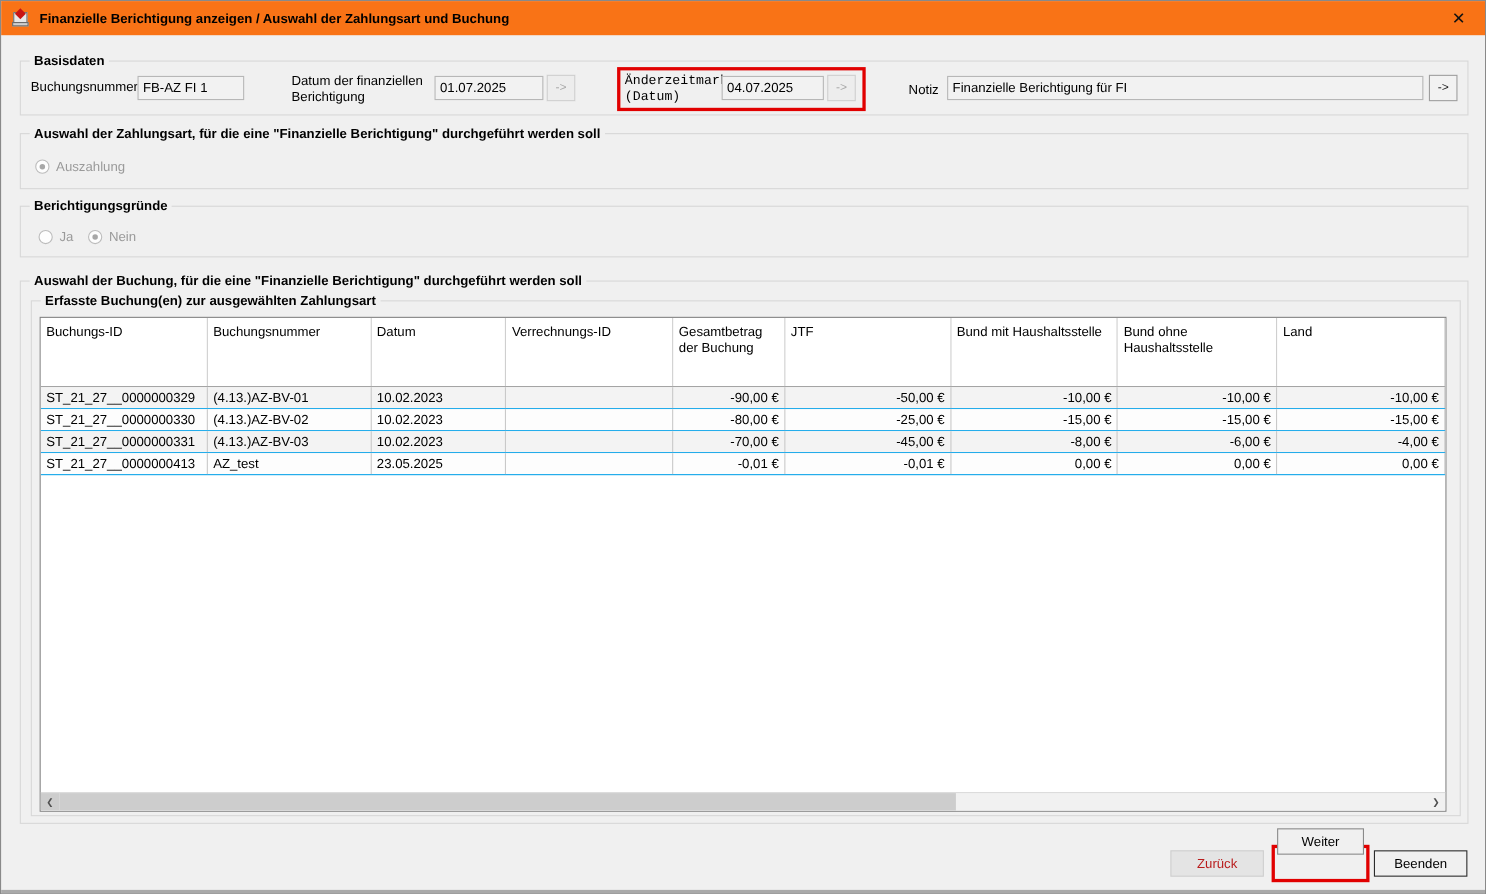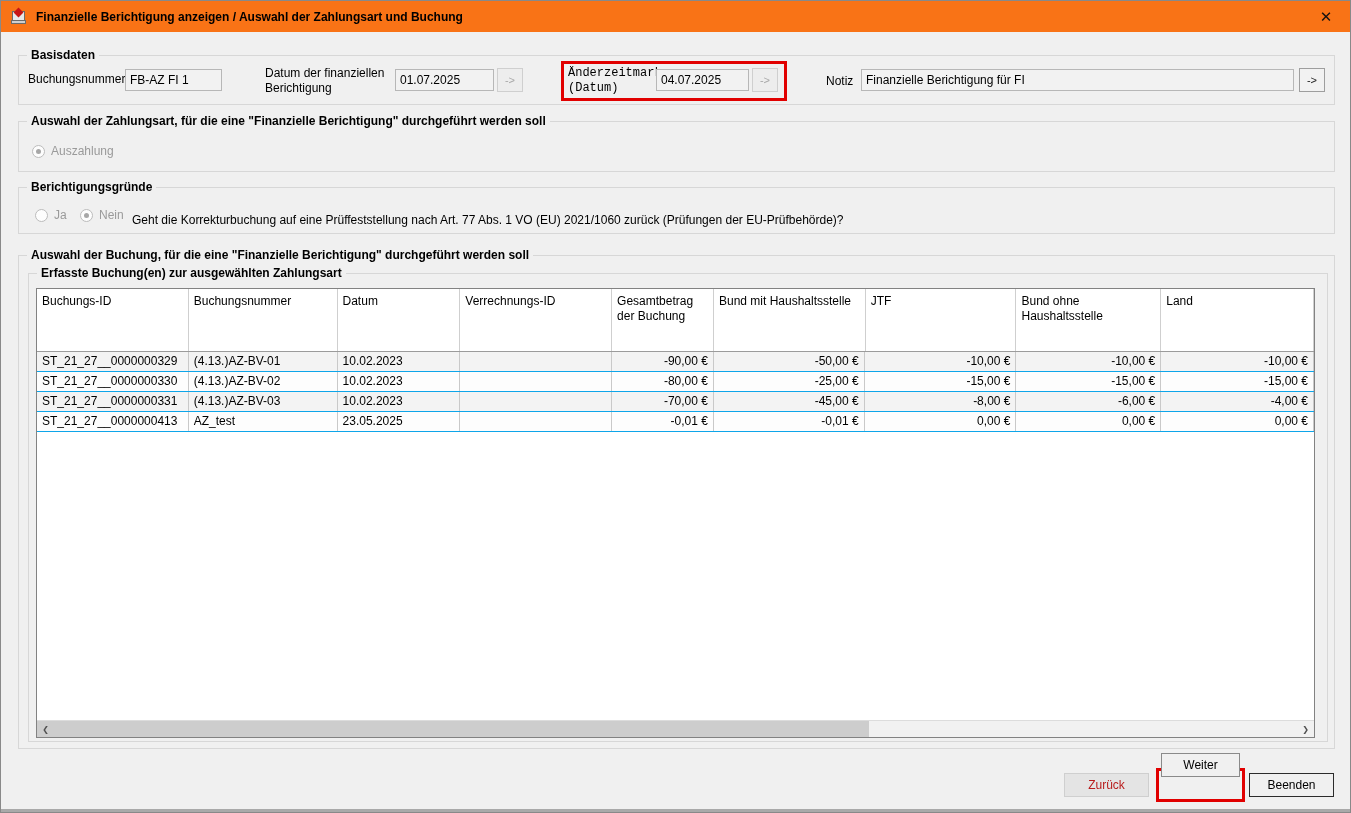--- a/index.html
+++ b/index.html
@@ -98,39 +98,38 @@
   <div class="groupbox" style="left:17px;top:186px;width:1317px;height:47px;">
     <div class="legend">Berichtigungsgründe</div>
     <div class="radio-row" style="left:16px;top:20px;">
       <div class="radio"></div>
       <span>Ja</span>
     </div>
     <div class="radio-row" style="left:61px;top:20px;">
       <div class="radio checked"></div>
       <span>Nein</span>
     </div>
-    <div class="lbl" style="left:113px;top:25px;color:#000;">Geht die Korrekturbuchung auf eine Prüffeststellung nach Art. 77 Abs. 1 VO (EU) 2021/1060 zurück (Prüfungen der EU-Prüfbehörde)?</div>
   </div>
 
   <div class="groupbox" style="left:17px;top:254px;width:1317px;height:494px;">
     <div class="legend">Auswahl der Buchung, für die eine "Finanzielle Berichtigung" durchgeführt werden soll</div>
     <div class="groupbox" style="left:9px;top:17px;width:1300px;height:469px;">
       <div class="legend">Erfasste Buchung(en) zur ausgewählten Zahlungsart</div>
     </div>
   </div>
 
   <div class="table-wrap">
     <div class="thead" id="thead">
         <div class="th" style="width: 152px;">Buchungs-ID</div>
         <div class="th" style="width: 149px;">Buchungsnummer</div>
         <div class="th" style="width: 123px;">Datum</div>
         <div class="th" style="width: 152px;">Verrechnungs-ID</div>
         <div class="th" style="width: 102px;">Gesamtbetrag der Buchung</div>
+        <div class="th" style="width: 151px;">JTF</div>
         <div class="th" style="width: 152px;">Bund mit Haushaltsstelle</div>
-        <div class="th" style="width: 151px;">JTF</div>
         <div class="th" style="width: 145px;">Bund ohne Haushaltsstelle</div>
         <div class="th" style="width: 153px;">Land</div>
       </div>
     <div id="tbody">
         <div class="tr">
           <div class="td" style="width: 152px;">ST_21_27__0000000329</div>
           <div class="td" style="width: 149px;">(4.13.)AZ-BV-01</div>
           <div class="td" style="width: 123px;">10.02.2023</div>
           <div class="td" style="width: 152px;"></div>
           <div class="td money" style="width: 102px;">-90,00 €</div>

